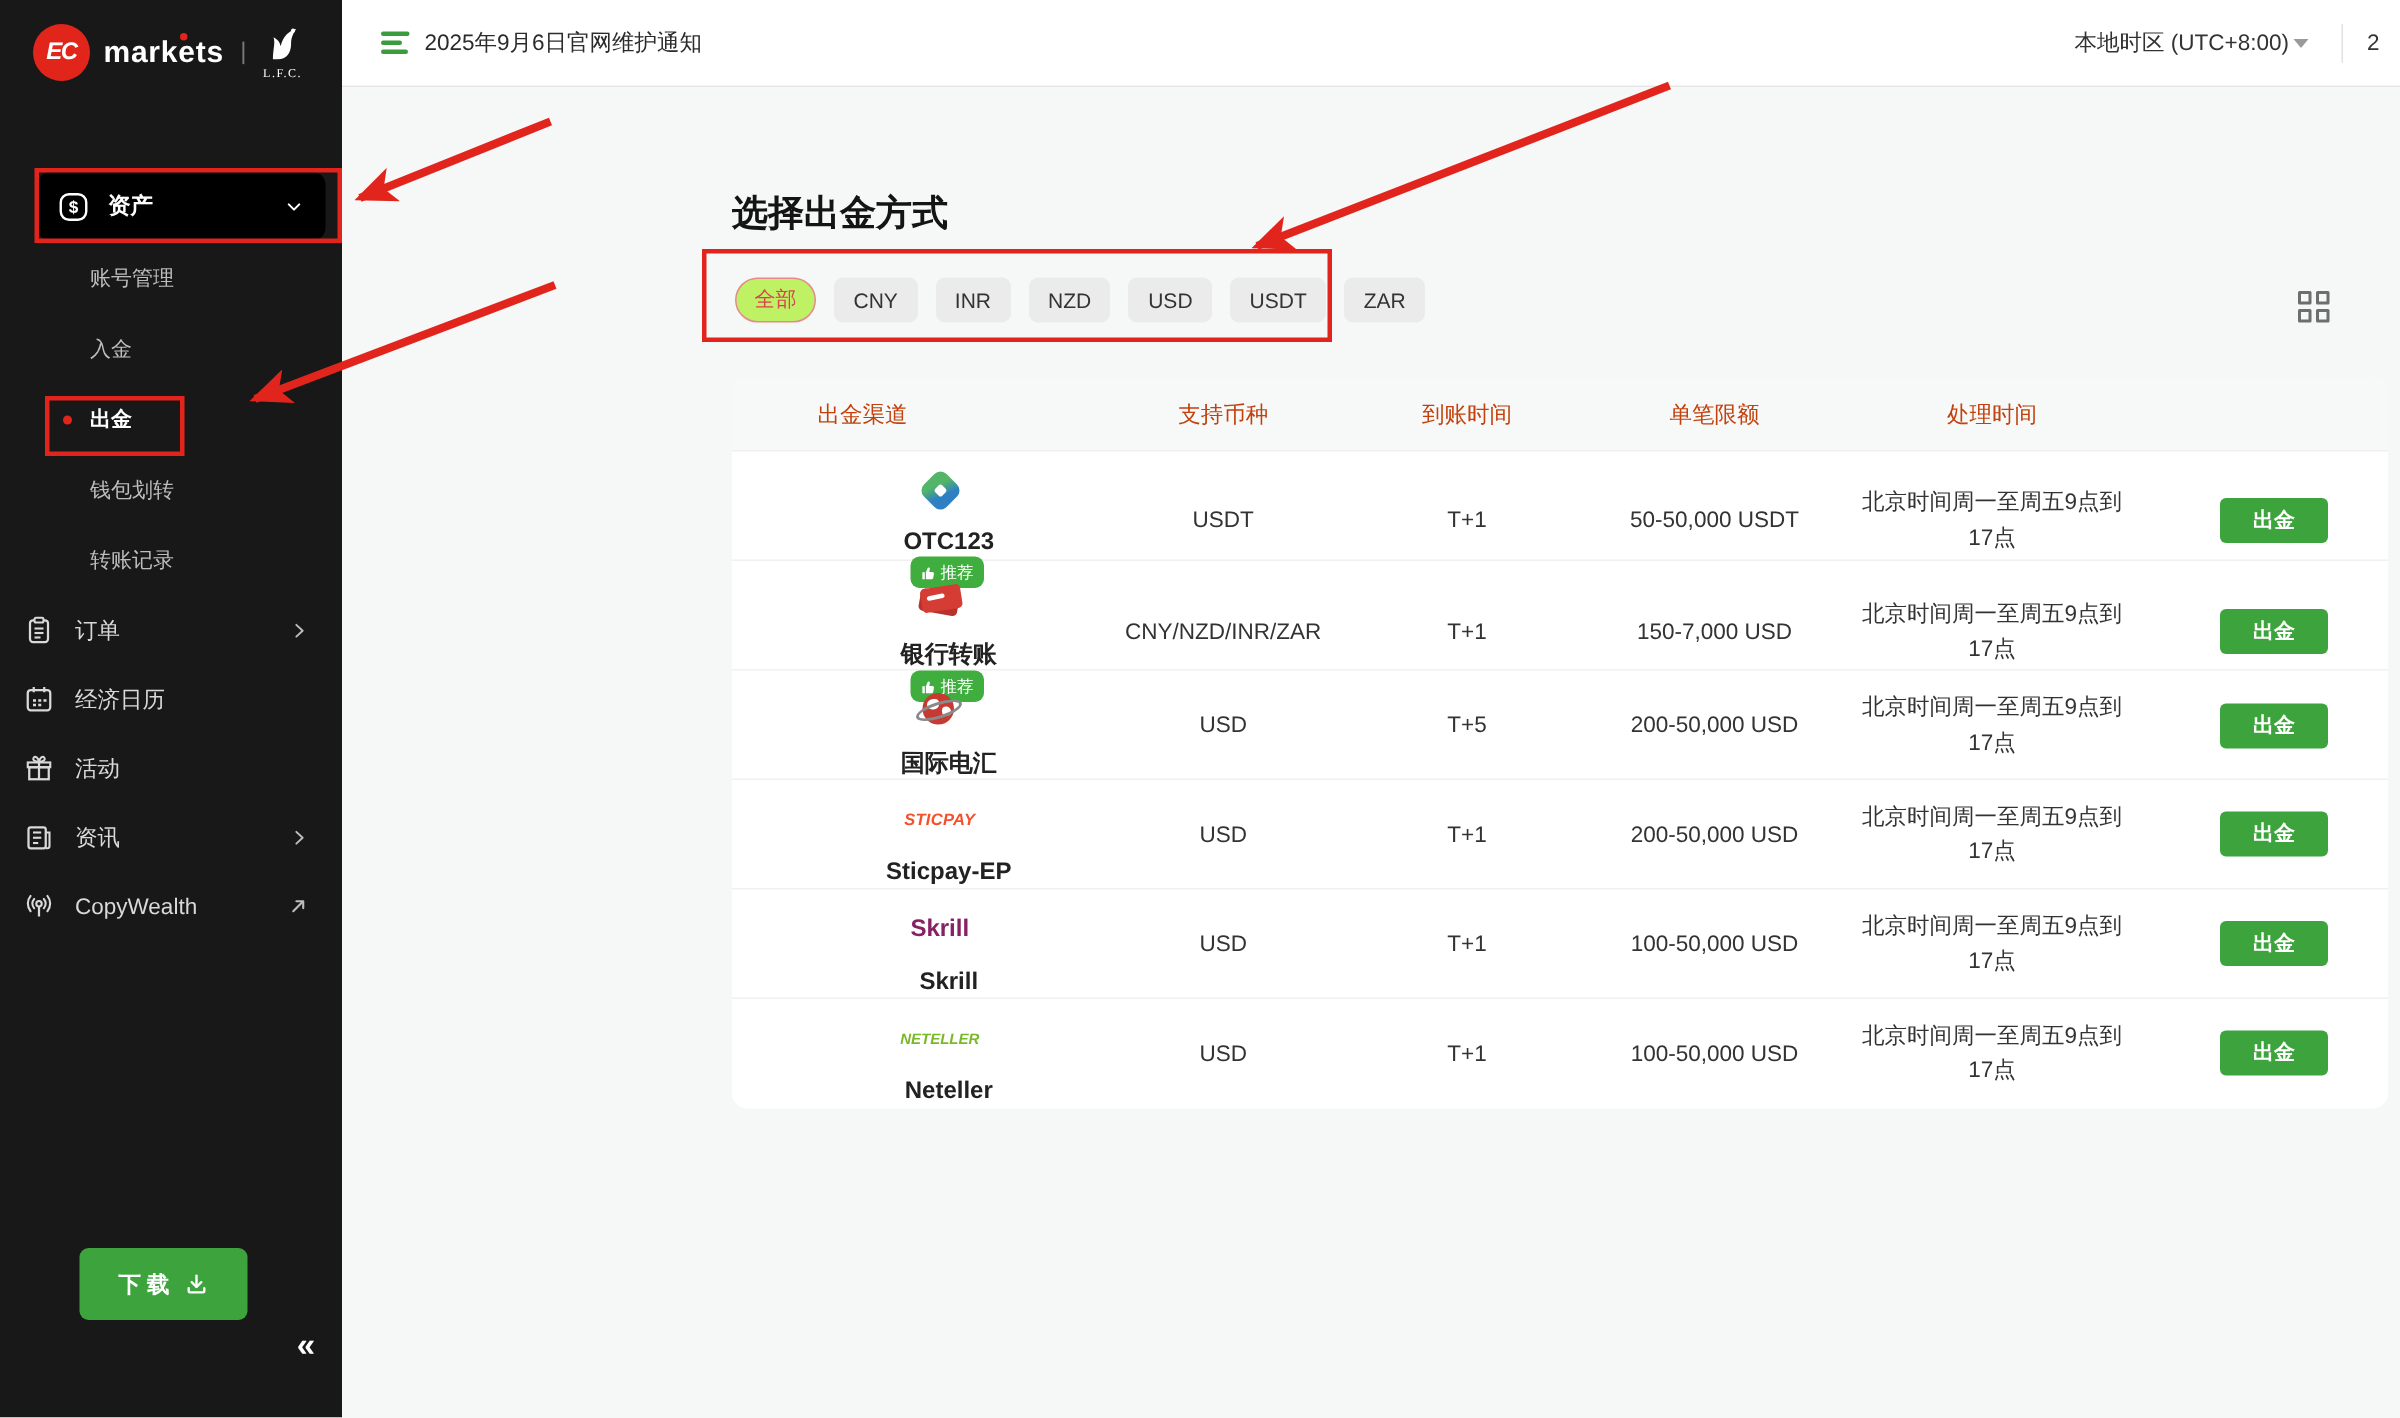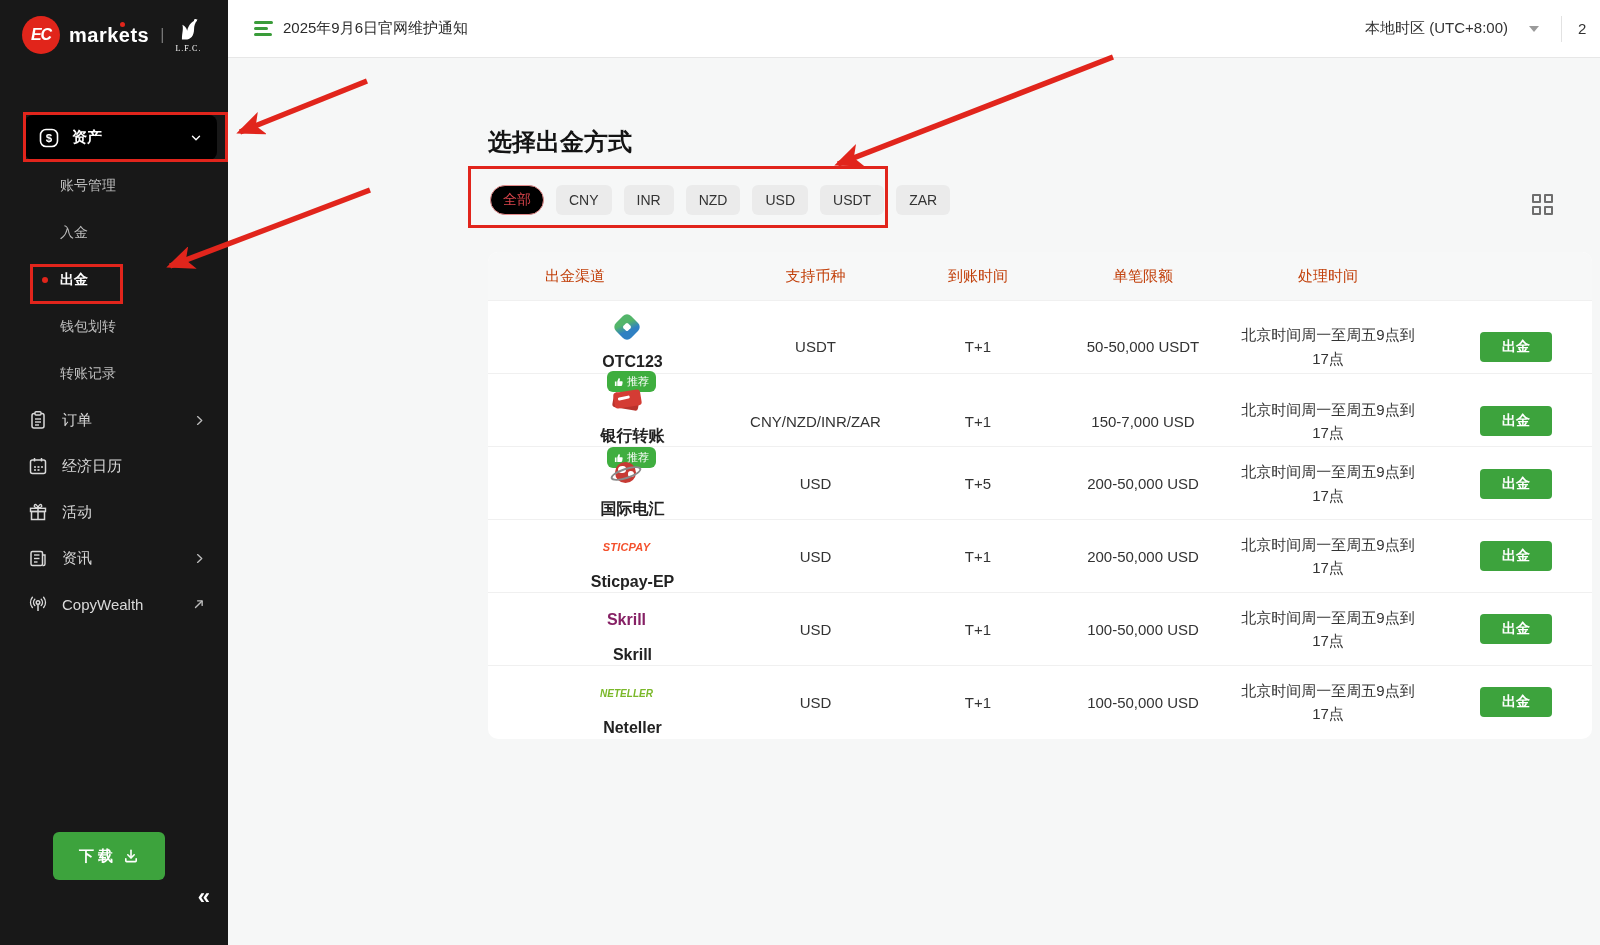--- a/index.html
+++ b/index.html
@@ -17,49 +17,49 @@
 
   .menu { position:absolute; top:0; left:0; right:0; }
   .mi-active { position:absolute; top:115px; left:25px; width:192px; height:45px; background:#000; border-radius:8px; display:flex; align-items:center; padding:0 14px; cursor:pointer; }
   .mi-active .label { color:#fff; font-size:15px; font-weight:bold; margin-left:13px; }
   .mi-active .chev { margin-left:auto; }
   .subs { position:absolute; top:162px; left:0; right:0; }
   .sub { height:47px; display:flex; align-items:center; padding-left:60px; color:#bdbdbd; font-size:14px; cursor:pointer; position:relative; }
   .sub.active { color:#fff; font-weight:bold; }
   .sub.active::before { content:''; position:absolute; left:42px; top:50%; margin-top:-3px; width:6px; height:6px; border-radius:50%; background:#e1251b; }
   .parents { position:absolute; top:397px; left:0; right:0; }
-  .parent { height:46px; display:flex; align-items:center; padding:0 22px 0 28px; color:#d9d9d9; font-size:15px; cursor:pointer; }
+  .parent { height:46px; display:flex; align-items:center; padding:0 22px 0 16px; color:#d9d9d9; font-size:15px; cursor:pointer; }
   .parent .label { margin-left:14px; }
   .parent .right { margin-left:auto; color:#bdbdbd; }
   .icon20 { width:20px; height:20px; flex:0 0 20px; }
   .dl-btn { position:absolute; left:53px; top:832px; width:112px; height:48px; background:#3da33d; border:none; border-radius:6px; color:#fff; font-size:15px; font-weight:bold; letter-spacing:4px; display:flex; align-items:center; justify-content:center; gap:6px; cursor:pointer; font-family:inherit; }
   .collapse { position:absolute; right:18px; top:884px; color:#fff; font-size:22px; font-weight:bold; cursor:pointer; }
 
   
   .topbar { position:absolute; left:228px; top:0; right:0; height:58px; background:#fff; border-bottom:1px solid #e7e7e7; display:flex; align-items:center; z-index:2; }
   .notice { display:flex; align-items:center; gap:10px; margin-left:26px; cursor:pointer; }
   .notice-icon { display:flex; flex-direction:column; gap:3px; }
   .notice-icon i { display:block; height:3px; border-radius:2px; background:#3a9c3a; }
   .notice-icon i:nth-child(1){ width:19px; }
   .notice-icon i:nth-child(2){ width:14px; }
   .notice-icon i:nth-child(3){ width:18px; }
   .notice-text { font-size:15px; color:#2b2b2b; }
   .tb-right { margin-left:auto; display:flex; align-items:center; }
-  .tz { display:flex; align-items:center; gap:21px; cursor:pointer; }
+  .tz { display:flex; align-items:center; gap:3px; cursor:pointer; }
   .tz-label { font-size:15px; color:#333; }
   .caret { width:0; height:0; border-left:5px solid transparent; border-right:5px solid transparent; border-top:6px solid #9a9a9a; }
   .tb-sep { width:1px; height:26px; background:#e2e2e2; margin:0 16px 0 22px; }
   .clock { font-size:15px; color:#333; width:22px; }
 
   
   .main { position:absolute; left:228px; top:58px; right:0; bottom:0; background:#f6f7f7; }
   .page-title { position:absolute; left:260px; top:68px; font-size:24px; font-weight:bold; color:#141414; }
   .chips { position:absolute; left:262px; top:127px; display:flex; gap:12px; }
   .chip { height:30px; padding:0 13px; border-radius:6px; background:#ebebeb; color:#333; font-size:14px; display:flex; align-items:center; cursor:pointer; }
-  .chip.active { background:#000000; color:#d9444b; border:1px solid #e48a8a; border-radius:15px; padding:0 12px; }
+  .chip.active { background:#bef264; color:#d9444b; border:1px solid #e48a8a; border-radius:15px; padding:0 12px; }
   .grid-icon { position:absolute; left:1304px; top:136px; width:22px; height:22px; display:grid; grid-template-columns:9px 9px; grid-template-rows:9px 9px; gap:3px; cursor:pointer; }
   .grid-icon i { border:2px solid #6e6e6e; border-radius:1px; }
 
   .card { position:absolute; left:260px; top:194px; width:1104px; height:487px; background:#fff; border-radius:10px; }
   .trow { display:grid; grid-template-columns:250px 155px 170px 160px 210px 1fr; align-items:center; }
   .thead { height:48px; background:#f7f8f8; border-radius:10px 10px 0 0; color:#c2410c; font-size:15px; }
   .thead .h { text-align:center; }
   .thead .h:first-child { text-align:left; padding-left:57px; }
   .row { height:73px; border-top:1px solid #f0f0f0; font-size:15px; color:#333; }
   .c-center { text-align:center; }

